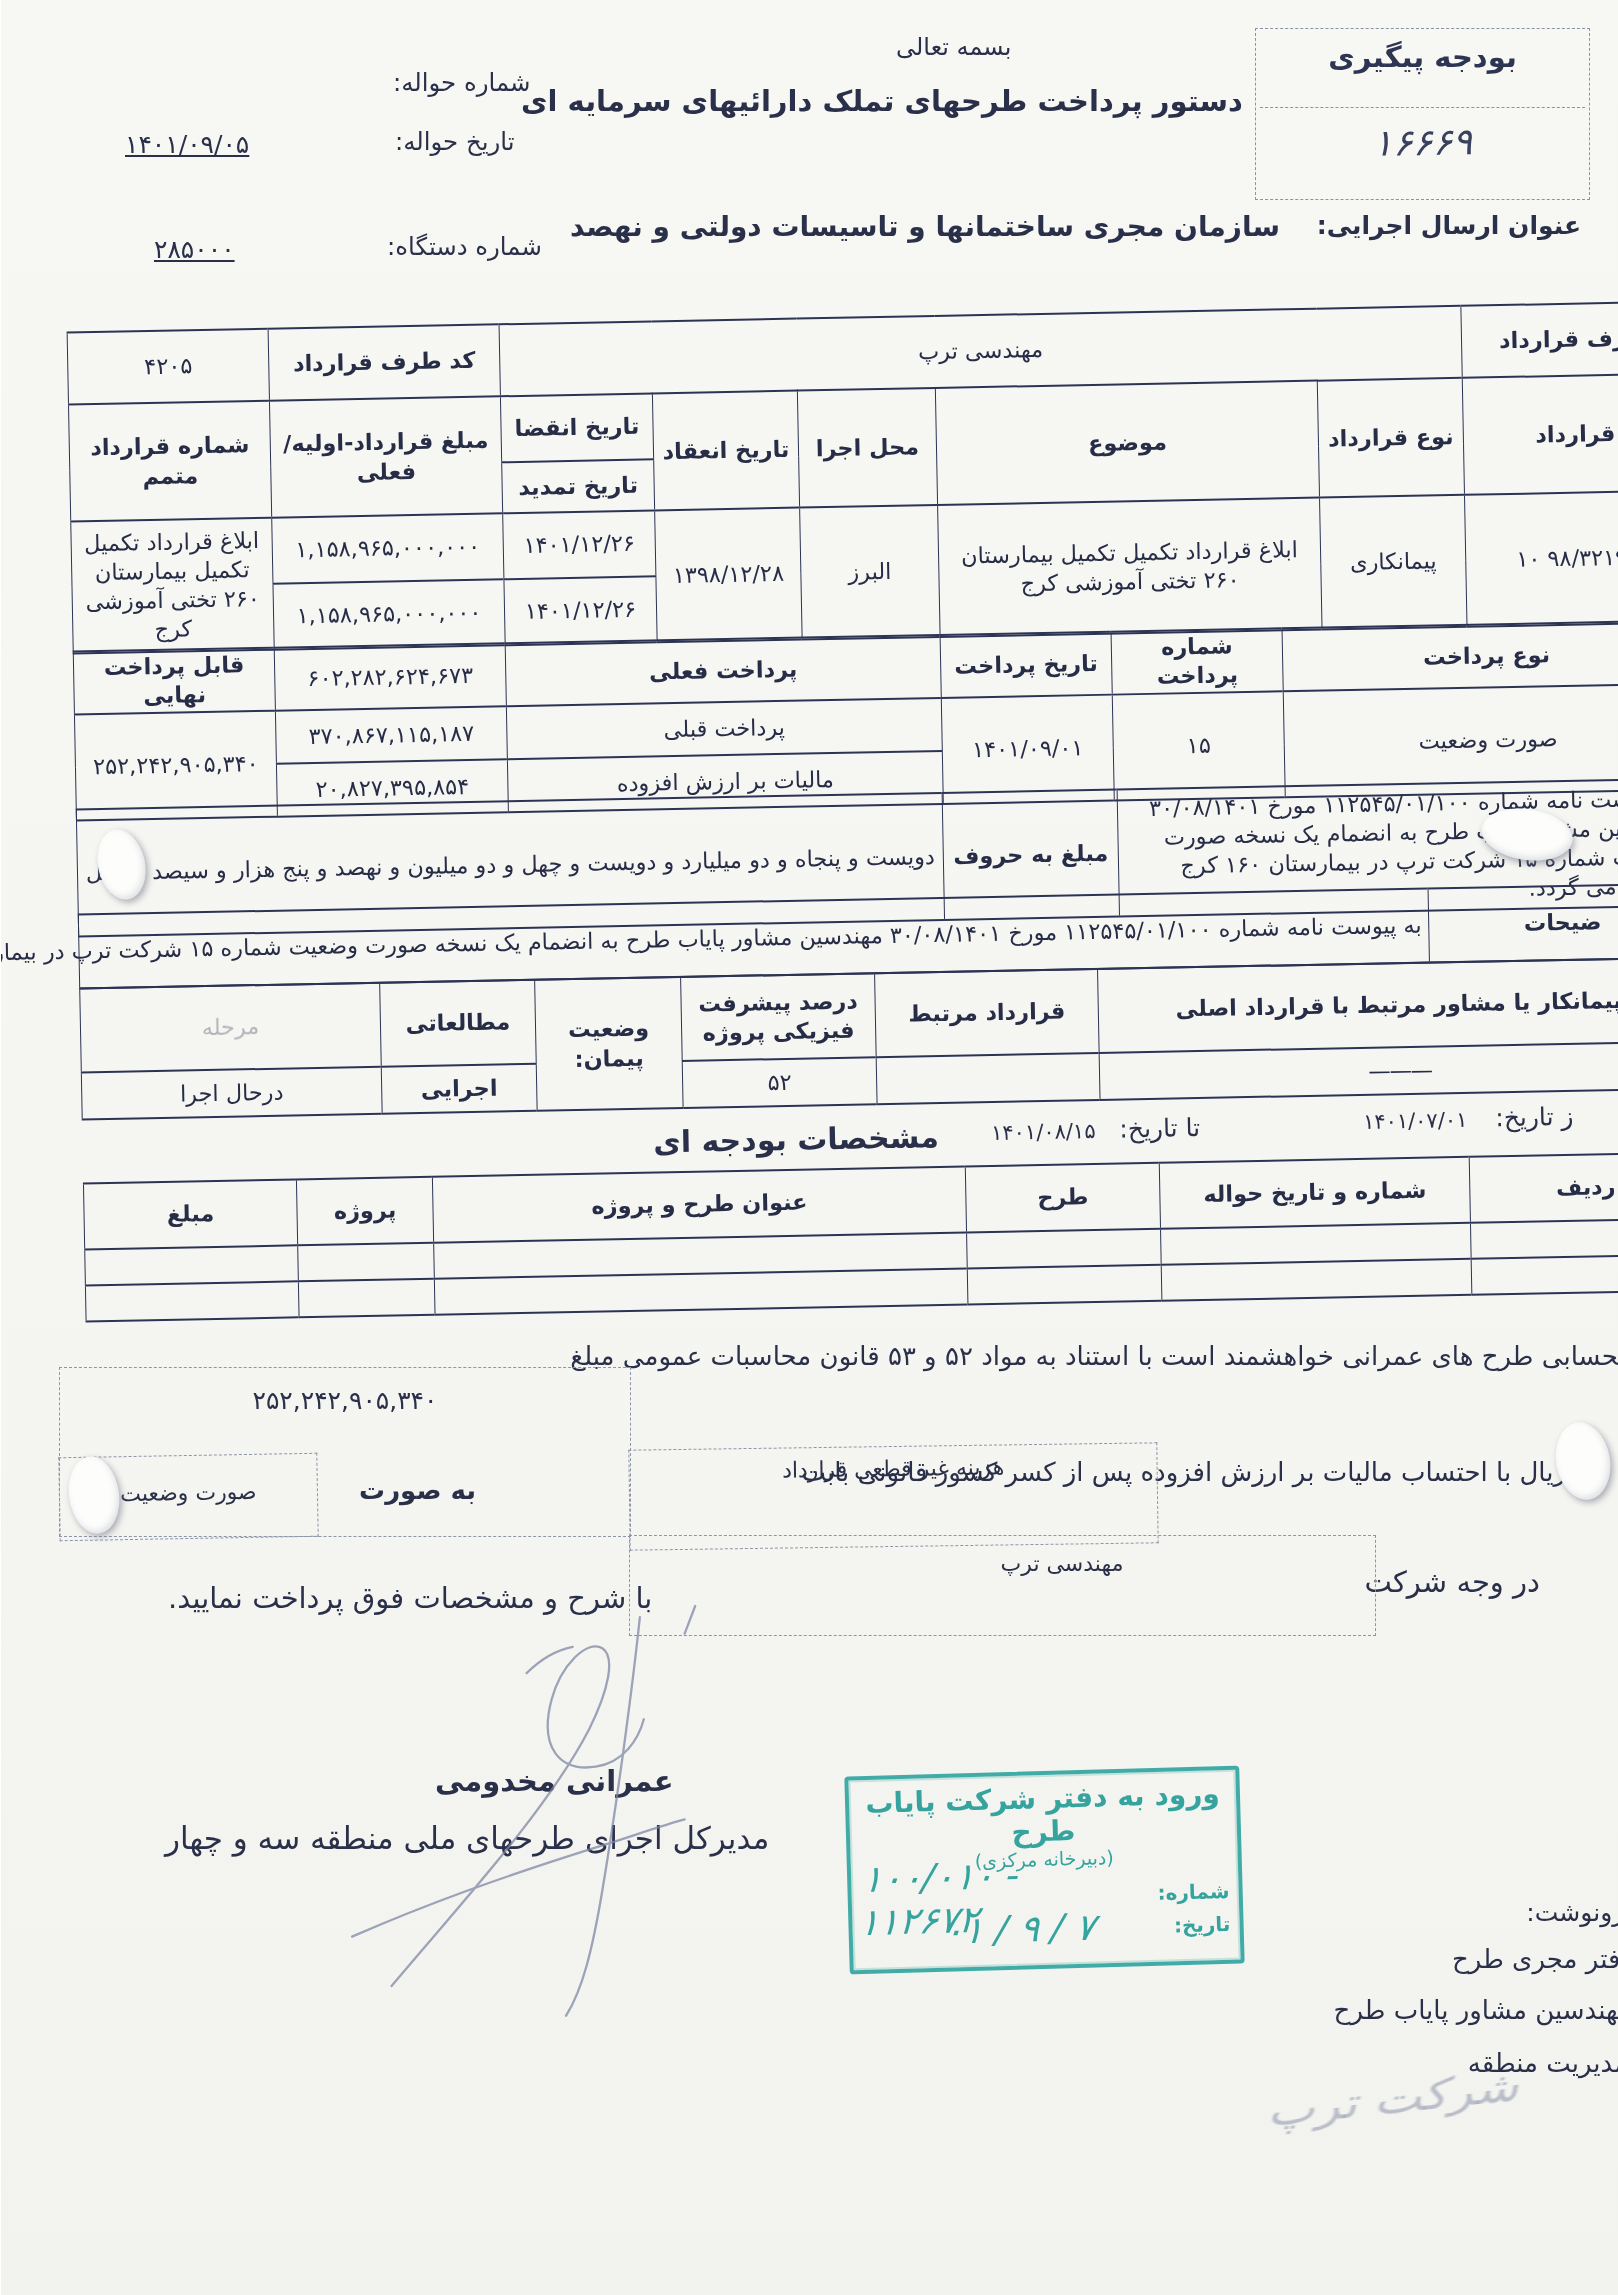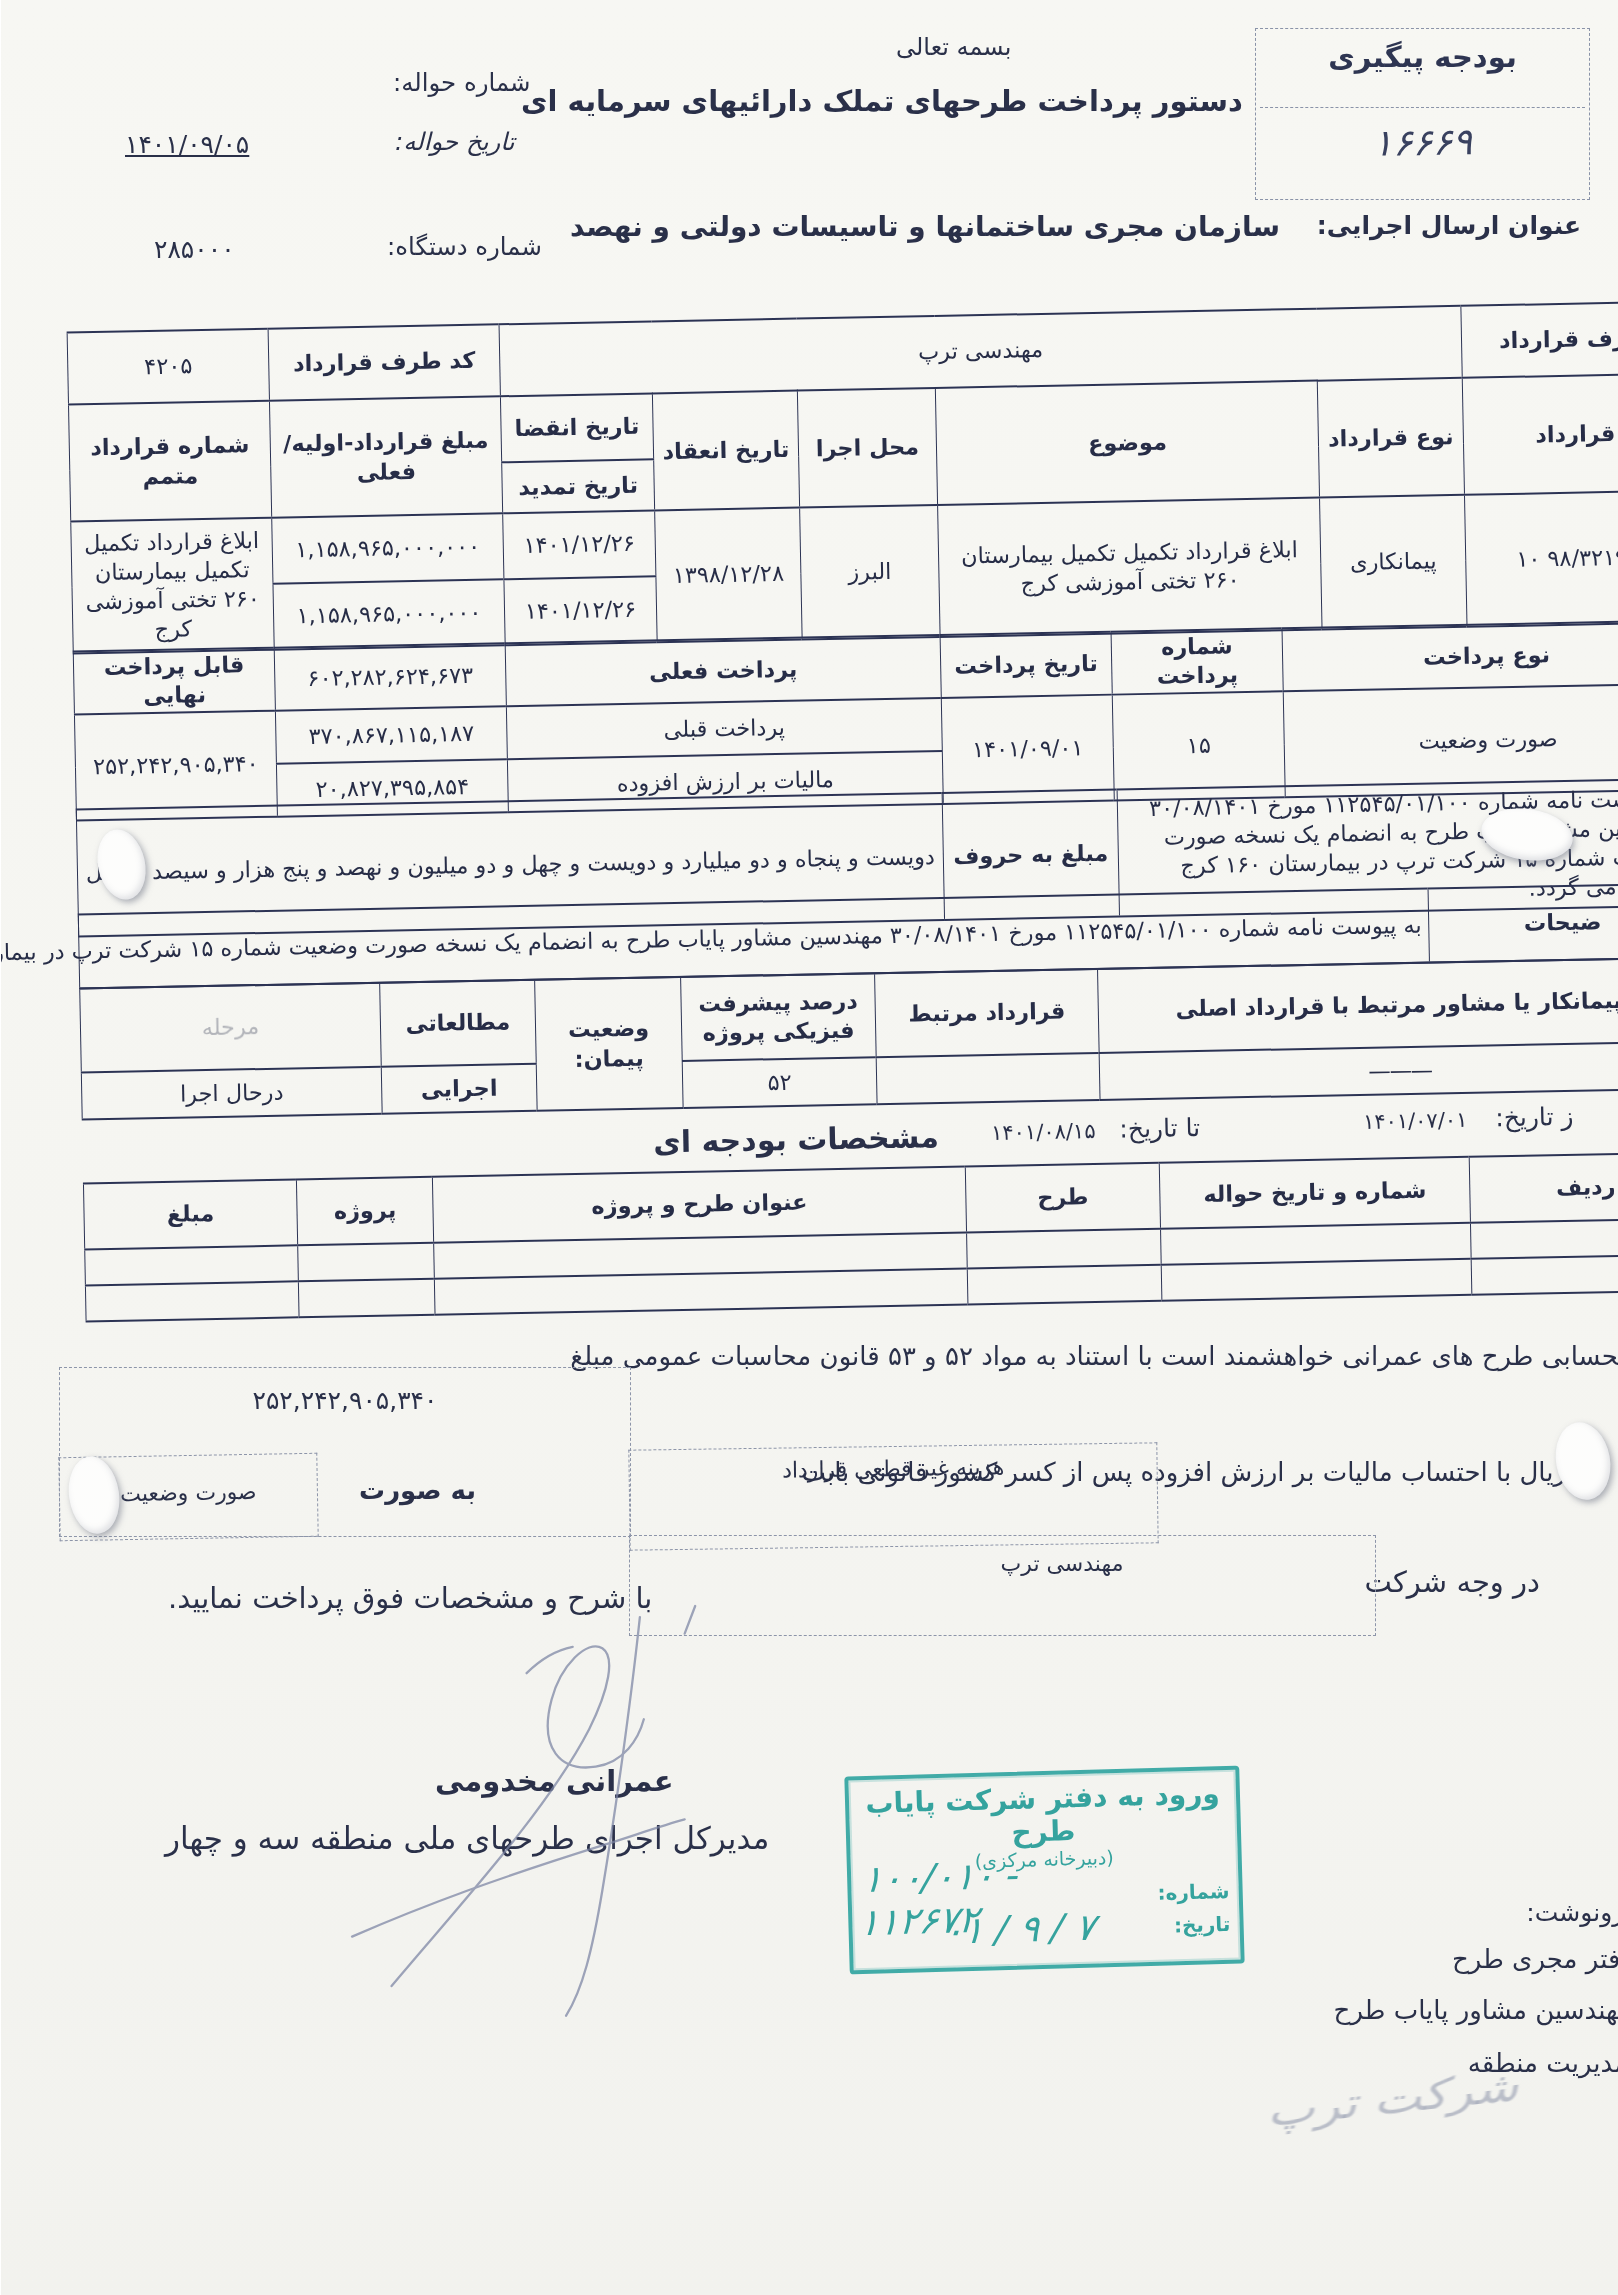--- a/index.html
+++ b/index.html
@@ -59,24 +59,24 @@
   <div id="serial-divider"></div>
   <div id="serial-value">۱۶۶۶۹</div>
 </div>
 
 <div class="abs txt" style="left:896px;top:33px;font-size:24px;">بسمه تعالی</div>
 <div class="abs txt bold" style="left:521px;top:84px;font-size:29px;">دستور پرداخت طرحهای تملک دارائیهای سرمایه ای</div>
 <div class="abs txt bold" style="right:38px;top:211px;font-size:25px;">عنوان ارسال اجرایی:</div>
 <div class="abs txt bold" style="left:570px;top:210px;font-size:28px;">سازمان مجری ساختمانها و تاسیسات دولتی و نهصد</div>
 
 <div class="abs txt" style="left:393px;top:68px;font-size:24.4px;">شماره حواله:</div>
-<div class="abs txt" style="left:395px;top:127px;font-size:24.4px;font-style:italic;">تاریخ حواله:</div>
+<div class="abs txt" style="left:395px;top:127px;font-size:24.4px;">تاریخ حواله:</div>
 <div class="abs txt num" style="left:125px;top:130px;font-size:25px;text-decoration:underline;">۱۴۰۱/۰۹/۰۵</div>
 <div class="abs txt" style="left:387px;top:232px;font-size:24.4px;">شماره دستگاه:</div>
-<div class="abs txt num" style="left:154px;top:235px;font-size:25px;">۲۸۵۰۰۰</div>
+<div class="abs txt num" style="left:154px;top:235px;font-size:25px;text-decoration:underline;">۲۸۵۰۰۰</div>
 
 <div id="form-wrap">
 
   <table class="frm" style="top:0;">
     <colgroup>
       <col style="width:224px">
         <col style="width:145px">
         <col style="width:382px">
         <col style="width:138px">
       <col style="width:145px">

